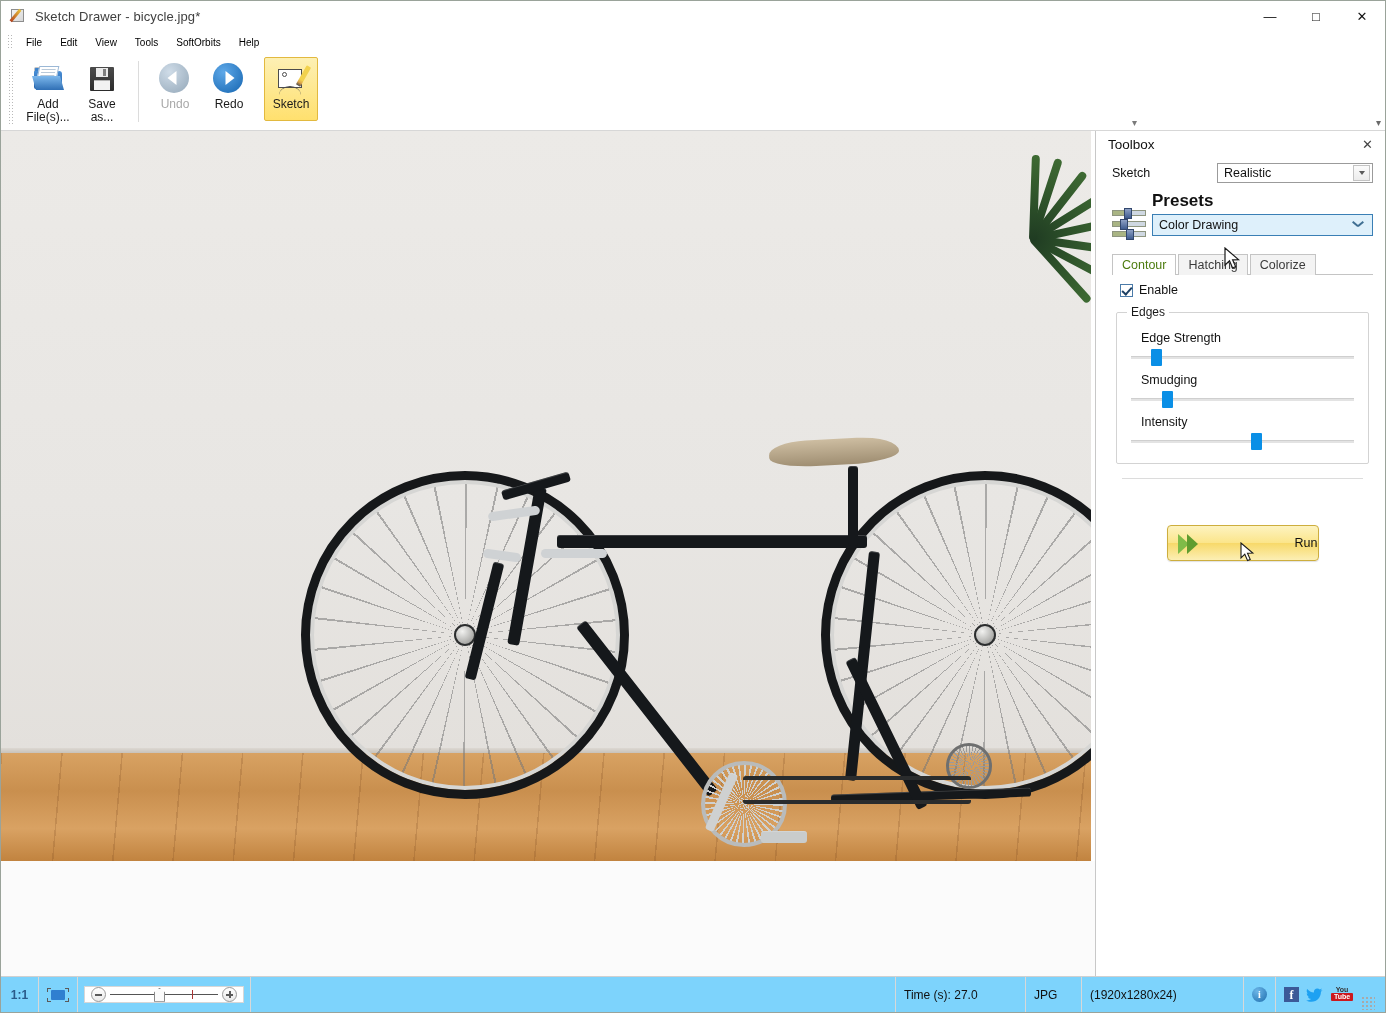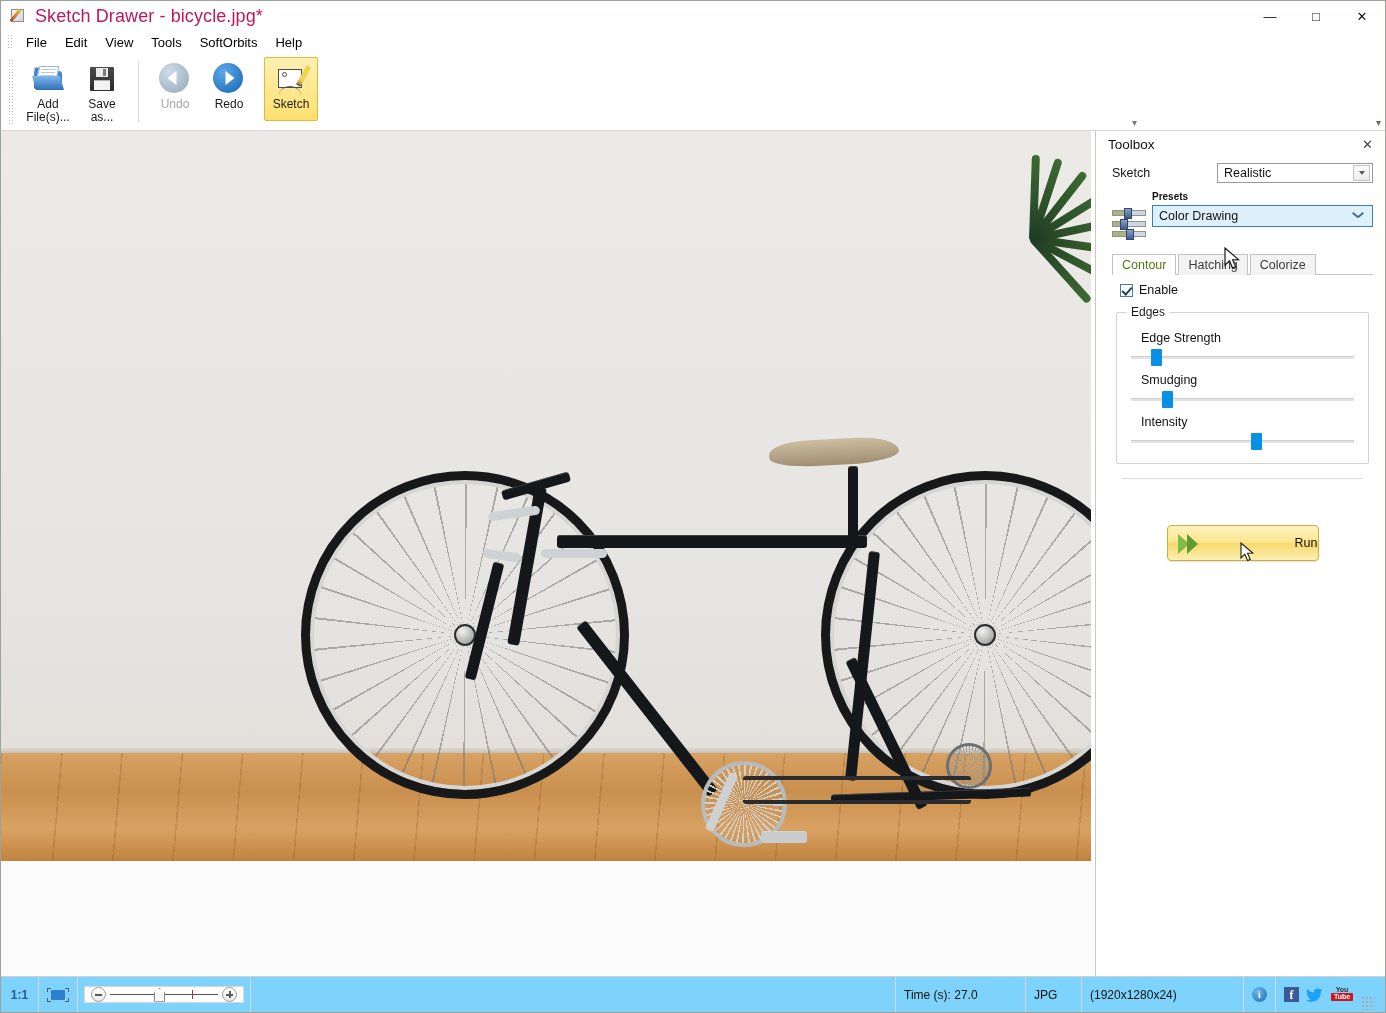--- a/index.html
+++ b/index.html
@@ -33,21 +33,21 @@
     position: absolute; left: 0; top: 1px; width: 13px; height: 13px;
     background: linear-gradient(135deg,#f2f2f2 0%, #d8d8d8 100%);
     border: 1px solid #8d8d8d;
   }
   .titlebar .app-icon .pen {
     position: absolute; left: 3px; top: 0px; width: 3px; height: 15px;
     background: linear-gradient(180deg,#e8c13a,#b6441f);
     transform: rotate(40deg);
   }
   .title-text {
-    font-size: 18px; color: #be185d; letter-spacing: 0.1px;
+    font-size: 13px; color: #404040; letter-spacing: 0.1px;
   }
   .wincontrols {
     position: absolute; right: 0; top: 0; height: 30px;
     display: flex; align-items: center;
   }
   .wincontrols div {
     width: 46px; height: 30px;
     display: flex; align-items: center; justify-content: center;
     font-size: 13px; color: #111; line-height: 1;
   }
@@ -58,21 +58,21 @@
     display: flex; align-items: center;
     background: #ffffff;
     padding-left: 6px;
   }
   .menubar .grip {
     width: 5px; height: 16px; margin-right: 5px;
     background-image: radial-gradient(#b7b7b7 35%, transparent 36%);
     background-size: 3px 3px;
   }
   .menu-item {
-    padding: 2px 9px; font-size: 13px; color: #000;
+    padding: 2px 9px; font-size: 10px; color: #000;
   }
 
   
   .ribbon {
     height: 78px; flex: none;
     background: #ffffff;
     border-bottom: 1px solid #d7d7d7;
     display: flex; align-items: stretch;
     position: relative;
   }
@@ -362,21 +362,21 @@
     border:1px solid #8e9580;
   }
   .presets-icon .sl:after {
     content:''; position:absolute; top:0; width:6px; height:9px;
     background: linear-gradient(180deg,#8da0c4,#3f5c8f); border:1px solid #32476d;
   }
   .presets-icon .sl.a:after { left:12px; }
   .presets-icon .sl.b:after { left:8px; }
   .presets-icon .sl.c:after { left:14px; }
   .presets-right { flex:1; }
-  .presets-label { font-size:10px; font-weight:bold; color:#111; margin-bottom:3px; }
+  .presets-label { font-size:17px; font-weight:bold; color:#111; margin-bottom:3px; }
   .combo-hl {
     height:22px; background:#def0fb; border:1px solid #3a7fb5;
     display:flex; align-items:center; padding:0 6px;
     font-size:12.5px; color:#111;
   }
   .combo-hl .txt { flex:1; }
   .combo-hl .chev {
     width:14px; height:14px; position:relative;
   }
   .combo-hl .chev:before, .combo-hl .chev:after {

